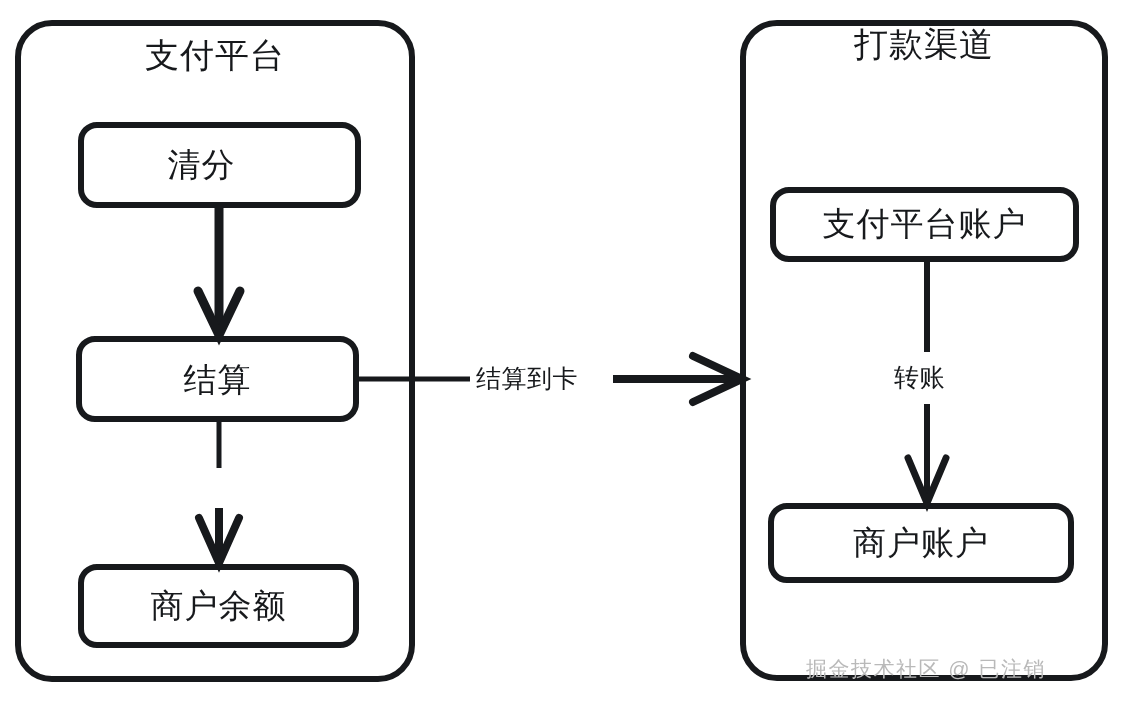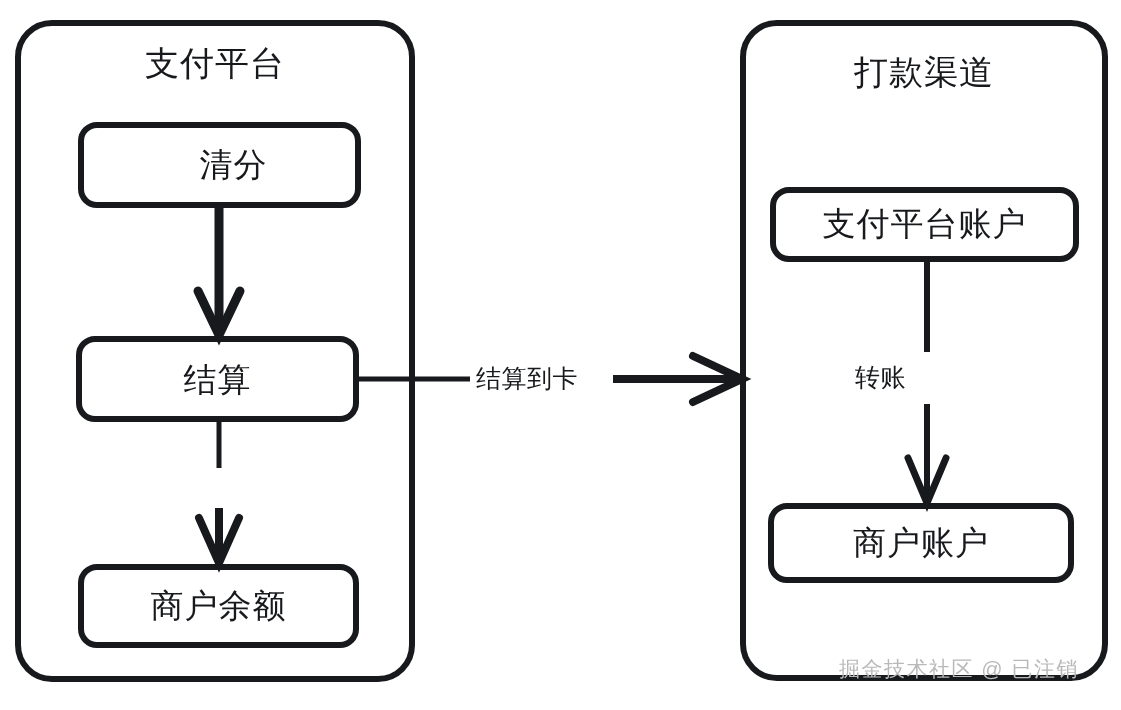--- a/index.html
+++ b/index.html
@@ -101,34 +101,34 @@
     </g>
 
     <g>
       <line x1="927" y1="259" x2="927" y2="352" stroke="#17191c" stroke-width="6" stroke-linecap="butt"></line>
       <line x1="927" y1="404" x2="927" y2="500" stroke="#17191c" stroke-width="6" stroke-linecap="butt"></line>
       <path d="M 908 458 L 927 503 L 946 458" fill="none" stroke="#17191c" stroke-width="7" stroke-linecap="round" stroke-linejoin="miter"></path>
     </g>
 
   </svg>
 
-  <div class="group-title" style="left:18px; top:35px; width:394px;margin-top:8px;">支付平台</div>
+  <div class="group-title" style="left:18px; top:35px; width:394px;">支付平台</div>
 
-  <div class="group-title" style="left:743px; top:52px; width:362px;">打款渠道</div>
+  <div class="group-title" style="left:743px; top:24px; width:362px;">打款渠道</div>
 
-  <div class="node-label" style="left:95px; top:125px; width:277px; height:80px;">清分</div>
+  <div class="node-label" style="left:63px; top:125px; width:277px; height:80px;">清分</div>
 
   <div class="node-label" style="left:79px; top:340px; width:277px; height:80px;">结算</div>
 
   <div class="node-label" style="left:773px; top:190px; width:303px; height:69px;">支付平台账户</div>
 
   <div class="node-label" style="left:81px; top:567px; width:275px; height:78px;">商户余额</div>
 
   <div class="node-label" style="left:771px; top:506px; width:300px; height:74px;">商户账户</div>
 
 
   <div class="edge-label" style="left:473px; top:363px;">结算到卡</div>
 
-  <div class="edge-label" style="left:852px; top:362px;">转账</div>
+  <div class="edge-label" style="left:891px; top:362px;">转账</div>
 
-  <div class="watermark" style="left:839px; top:655px;">掘金技术社区 @ 已注销</div>
+  <div class="watermark" style="left:806px; top:655px;">掘金技术社区 @ 已注销</div>
 
 </div>
 
 </body></html>

